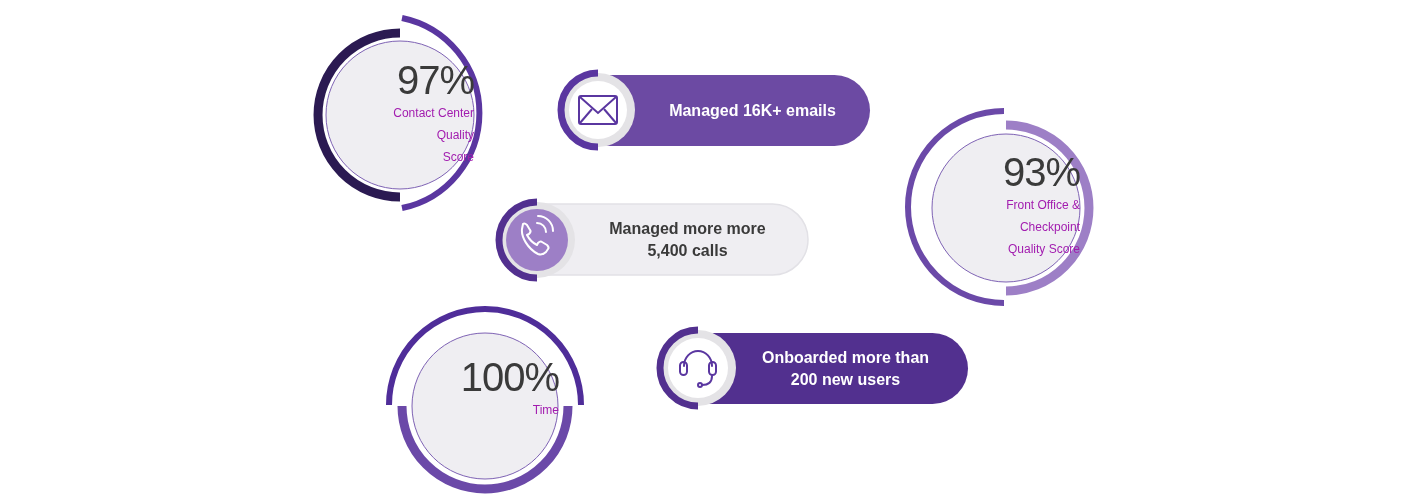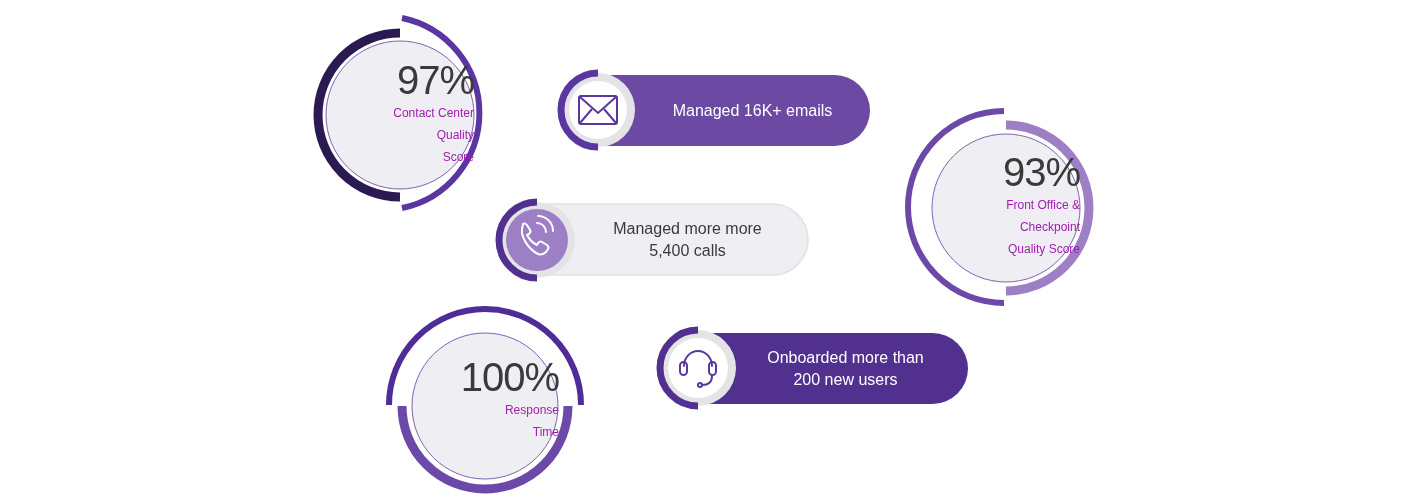--- a/index.html
+++ b/index.html
@@ -2,21 +2,21 @@
 <html><head>
 <meta charset="utf-8">
 <style>
   html, body { margin:0; padding:0; }
   body { width:1428px; height:500px; background:#ffffff; position:relative; overflow:hidden;
          font-family:"Liberation Sans", "DejaVu Sans", sans-serif; }
   svg.layer { position:absolute; left:0; top:0; }
   .stat { position:absolute; text-align:right; color:#3b3b3b; }
   .stat .pct { font-size:40px; font-weight:300; letter-spacing:-1px; line-height:44px; color:#3a3a3a; }
   .stat .lbl { font-size:12px; line-height:22px; color:#a21caf; }
-  .pill-text { position:absolute; text-align:center; font-size:16px; line-height:22px; }
+  .pill-text { position:absolute; text-align:center; font-size:16px; line-height:22px;font-weight:bold; }
   .pill-text.light { color:#ffffff; }
   .pill-text.dark { color:#3a3a3a; }
 </style>
 </head>
 <body>
 
 <svg class="layer" width="1428" height="500" viewBox="0 0 1428 500">
 
   <g>
     <path d="M400,33 A82,82 0 0 0 400,197" fill="none" stroke="#2b1a52" stroke-width="9"></path>
@@ -85,21 +85,20 @@
 
 <div class="stat" style="left:932px; top:150px; width:148px;">
   <div class="pct">93%</div>
   <div class="lbl">Front Office &amp;</div>
   <div class="lbl">Checkpoint</div>
   <div class="lbl">Quality Score</div>
 </div>
 
 <div class="stat" style="left:411px; top:355px; width:148px;">
   <div class="pct">100%</div>
-  <div class="lbl">Response</div>
   <div class="lbl">Time</div>
 </div>
 
 <div class="pill-text light" style="left:640px; top:100px; width:225px;">
   <div>Managed 16K+ emails</div>
 </div>
 
 <div class="pill-text dark" style="left:575px; top:218px; width:225px;">
   <div>Managed more more</div>
   <div>5,400 calls</div>

